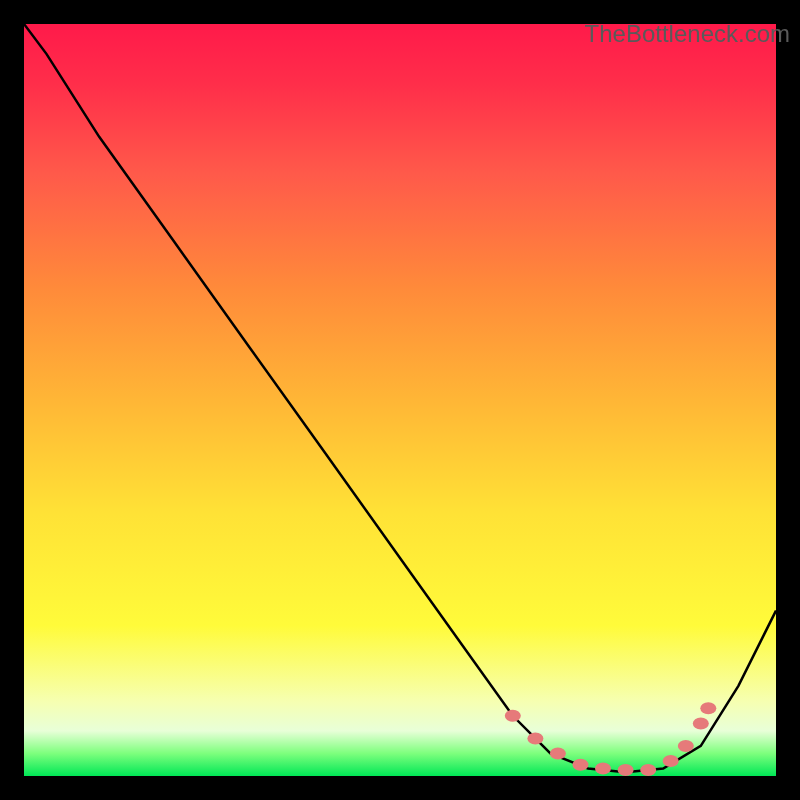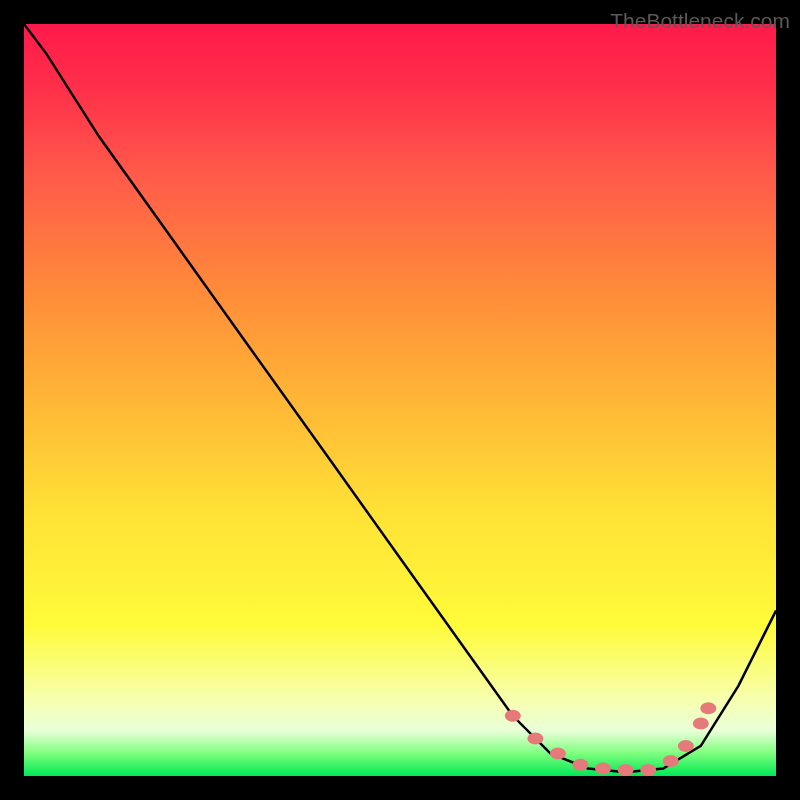--- a/index.html
+++ b/index.html
@@ -6,24 +6,24 @@
   body {
     width: 800px;
     height: 800px;
     background: #000;
     position: relative;
     font-family: Arial, sans-serif;
     overflow: hidden;
   }
   .watermark {
     position: absolute;
-    top: 9px;
+    top: 20px;
     right: 10px;
     color: #5a5a5a;
-    font-size: 21px;
+    font-size: 24px;
     font-weight: 500;
     z-index: 10;
   }
   .plot-area {
     position: absolute;
     left: 24px;
     top: 24px;
     width: 752px;
     height: 752px;
     background: linear-gradient(to bottom,

